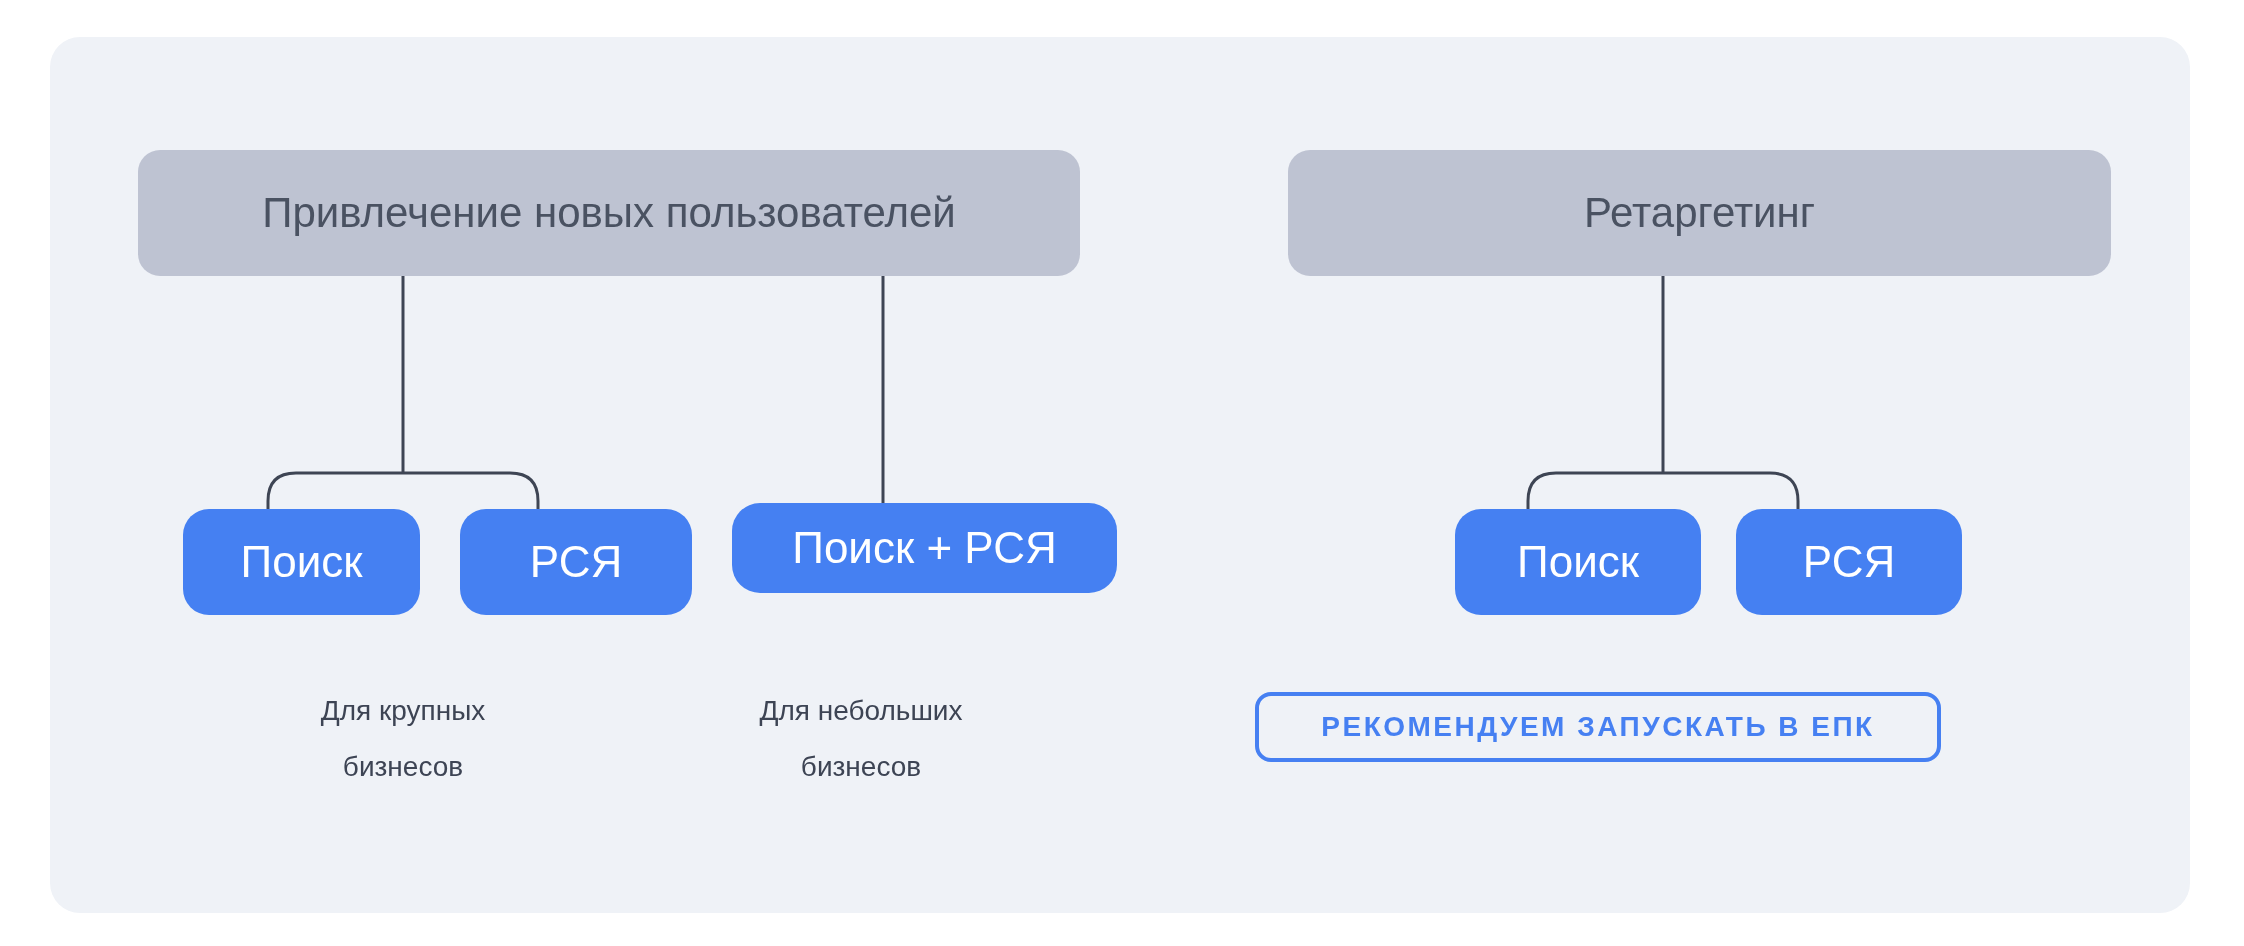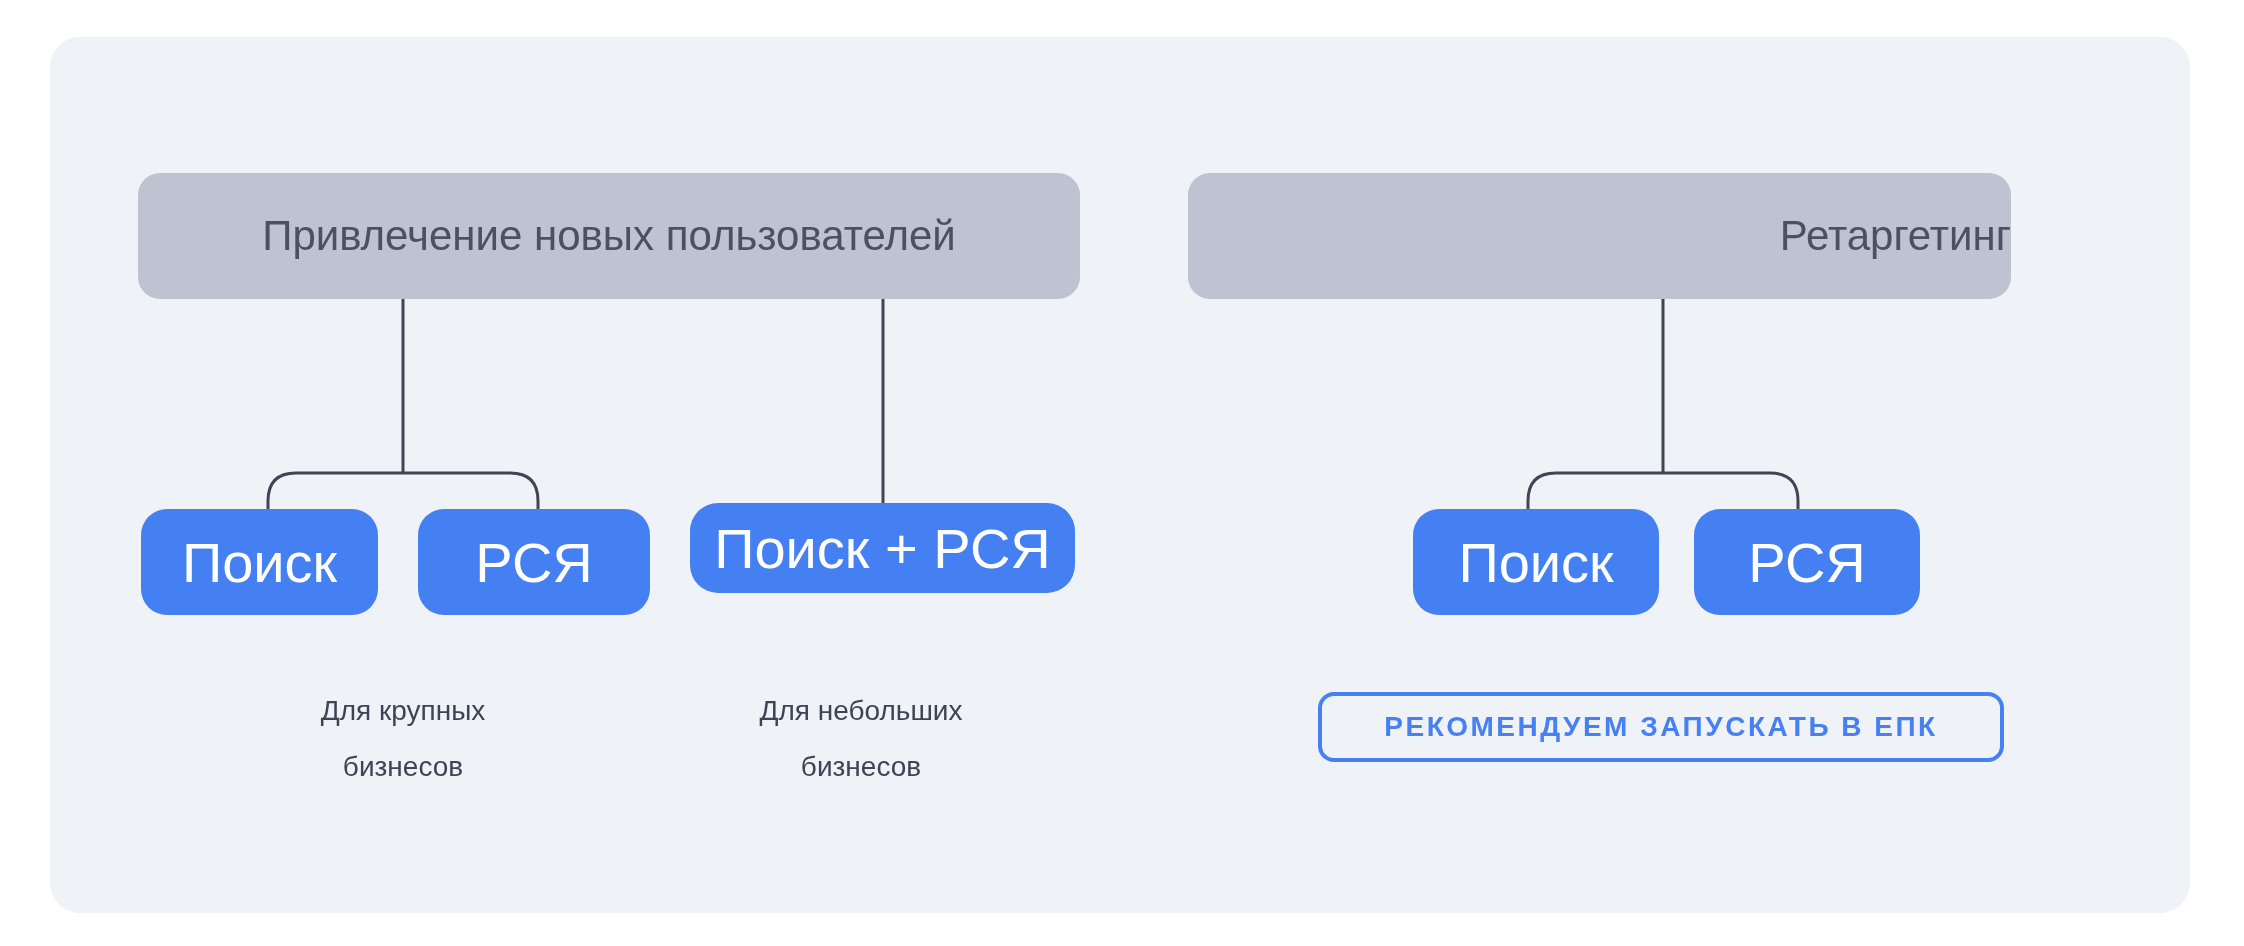--- a/index.html
+++ b/index.html
@@ -35,50 +35,50 @@
   .node{
     position:absolute;
     display:flex;align-items:center;justify-content:center;
     text-align:center;
   }
   .node-gray{
     background:var(--node-gray);
     color:var(--node-gray-text);
     border-radius:22px;
     font-size:42px;
-    margin-top:23px;
   }
   .node-blue{
     background:var(--node-blue);
     color:var(--node-blue-text);
     border-radius:26px;
-    font-size:56px;
+    font-size:44px;
+    margin-left:42px;
   }
   .header-acquisition{left:138px;top:150px;width:942px;height:126px;}
-  .header-retargeting{left:1188px;top:150px;width:823px;height:126px;justify-content:flex-end;}
+  .header-retargeting{left:1288px;top:150px;width:823px;height:126px;}
   .btn-search-acq{left:141px;top:509px;width:237px;height:106px;}
   .btn-network-acq{left:418px;top:509px;width:232px;height:106px;}
   .btn-combined-acq{left:690px;top:503px;width:385px;height:90px;border-radius:28px;}
   .btn-search-ret{left:1413px;top:509px;width:246px;height:106px;}
   .btn-network-ret{left:1694px;top:509px;width:226px;height:106px;}
   .caption{
     position:absolute;
     width:420px;
     top:683px;
     color:var(--caption-text);
     font-size:28px;
     line-height:56px;
     text-align:center;
     white-space:pre-line;
   }
   .caption-large{left:193px;}
   .caption-small{left:651px;}
   .badge{
     position:absolute;
-    left:1318px;top:692px;width:686px;height:70px;
+    left:1255px;top:692px;width:686px;height:70px;
     border:4px solid var(--badge-accent);
     border-radius:16px;
     color:var(--badge-accent);
     font-size:28px;
     font-weight:700;
     letter-spacing:2.5px;
     display:flex;align-items:center;justify-content:center;
     text-align:center;
     background:transparent;
   }

